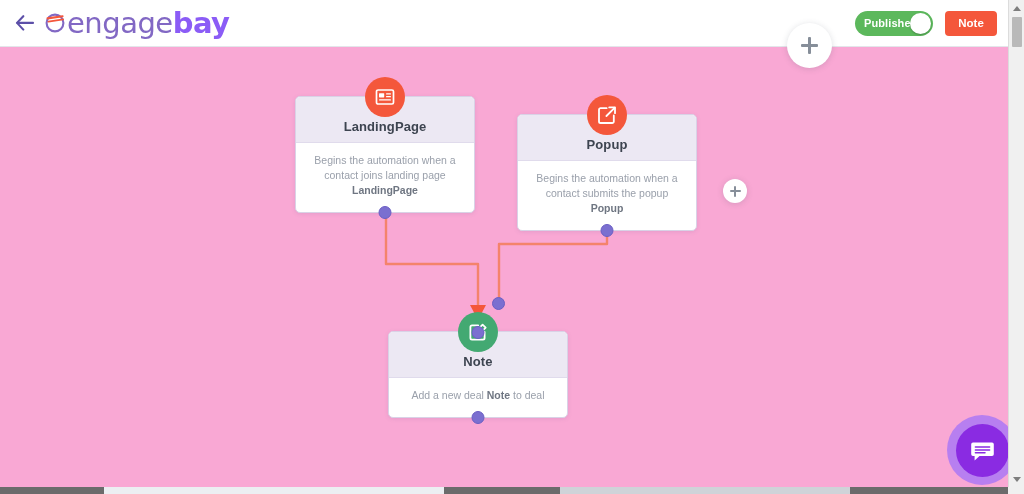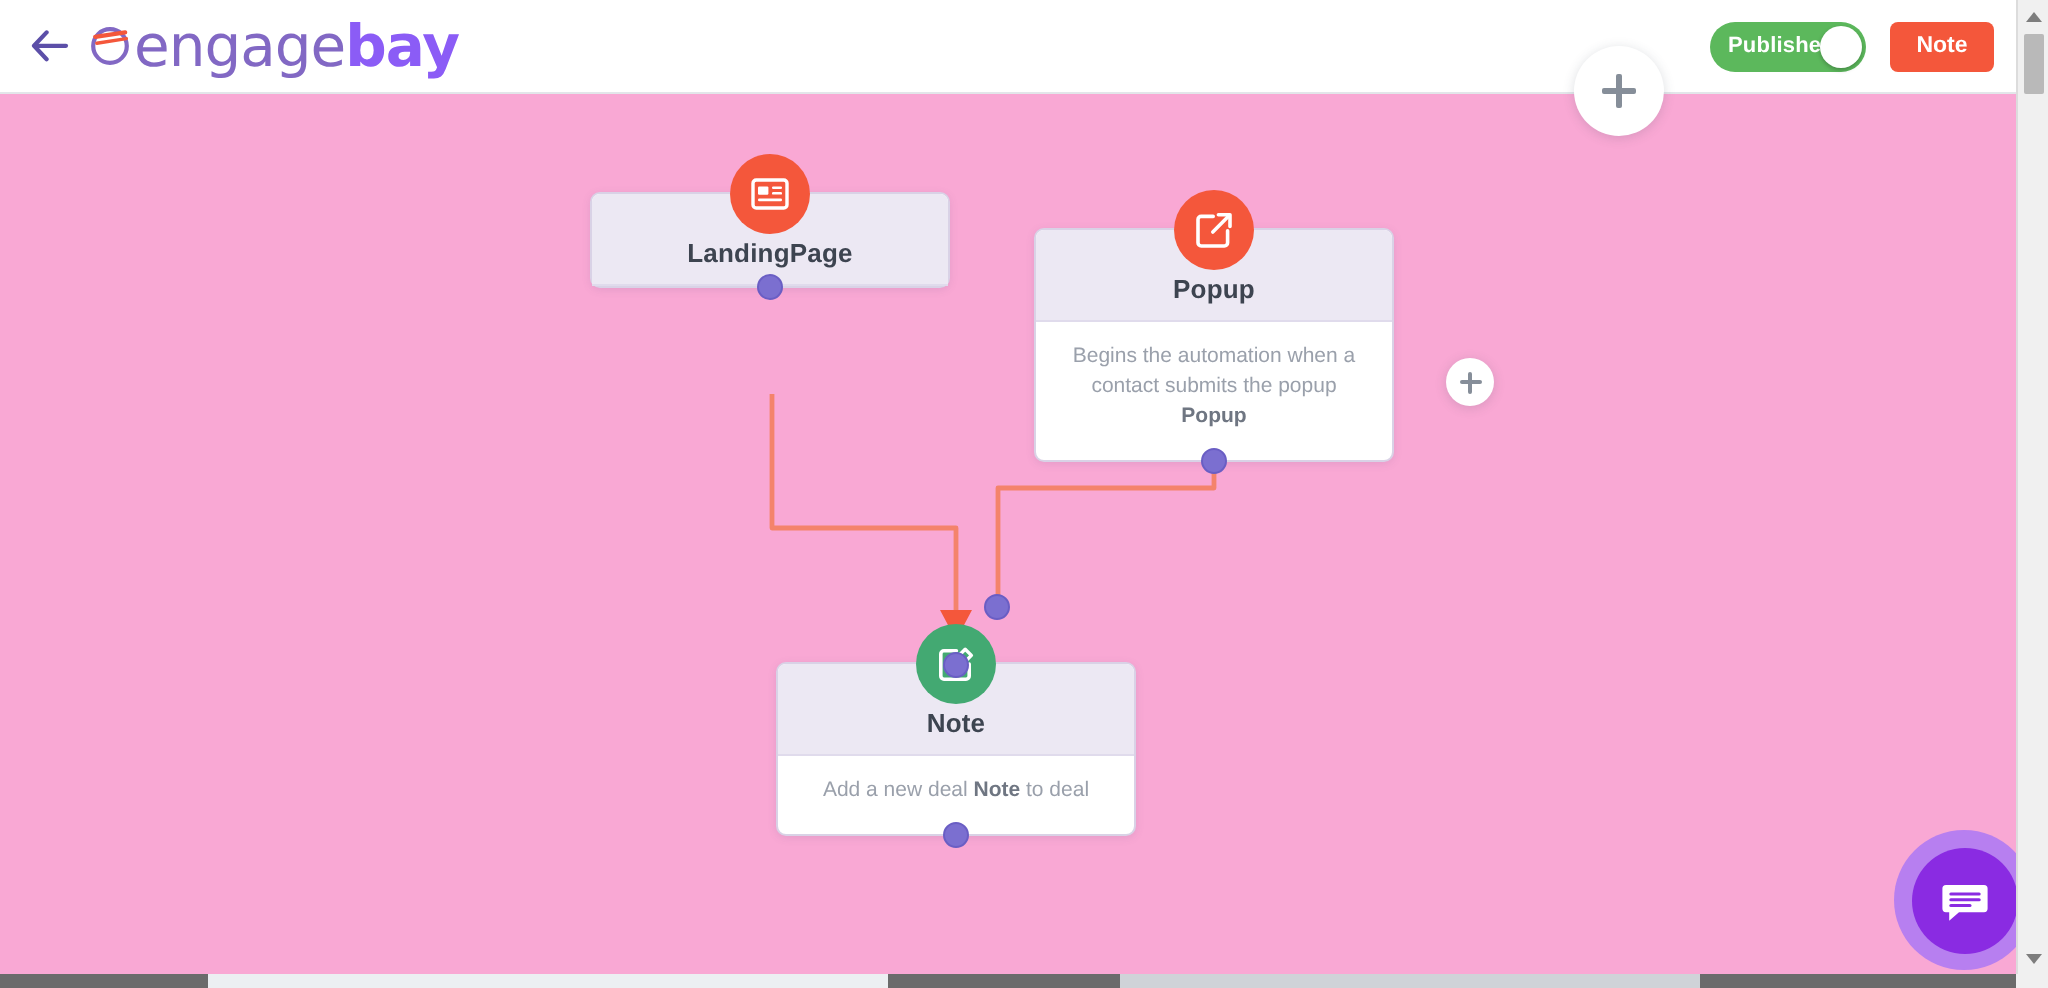--- a/index.html
+++ b/index.html
@@ -280,20 +280,23 @@
           <rect x="1.5" y="3" width="17" height="14" rx="1.6" fill="none" stroke="#fff" stroke-width="1.7"></rect>
           <rect x="4" y="6.2" width="5.2" height="4.2" rx=".6" fill="#fff"></rect>
           <rect x="11" y="6.2" width="5" height="1.3" rx=".6" fill="#fff"></rect>
           <rect x="11" y="9" width="5" height="1.3" rx=".6" fill="#fff"></rect>
           <rect x="4" y="12.3" width="12" height="1.3" rx=".6" fill="#fff"></rect>
         </svg>
       </div>
       <div class="node-head">
         <div class="node-title">LandingPage</div>
       </div>
+      <div class="node-body">
+        <span>Begins the automation when a contact joins landing page </span><b>LandingPage</b><span></span>
+      </div>
       <div class="port port-bottom"></div>
     </div>
 
     <div class="node" style="left:517px; top:67px;">
       <div class="node-icon icon-orange">
         <svg width="20" height="20" viewBox="0 0 20 20" aria-hidden="true">
           <path d="M9.6 3.2 H3.6 A1.6 1.6 0 0 0 2 4.8 V16.4 A1.6 1.6 0 0 0 3.6 18 H15.2 A1.6 1.6 0 0 0 16.8 16.4 V10.4" fill="none" stroke="#fff" stroke-width="1.8" stroke-linecap="round"></path>
           <path d="M12.2 2.4 H18 V8.2" fill="none" stroke="#fff" stroke-width="1.8" stroke-linecap="round" stroke-linejoin="round"></path>
           <line x1="17.6" y1="2.8" x2="9.4" y2="11" stroke="#fff" stroke-width="1.8" stroke-linecap="round"></line>
         </svg>

